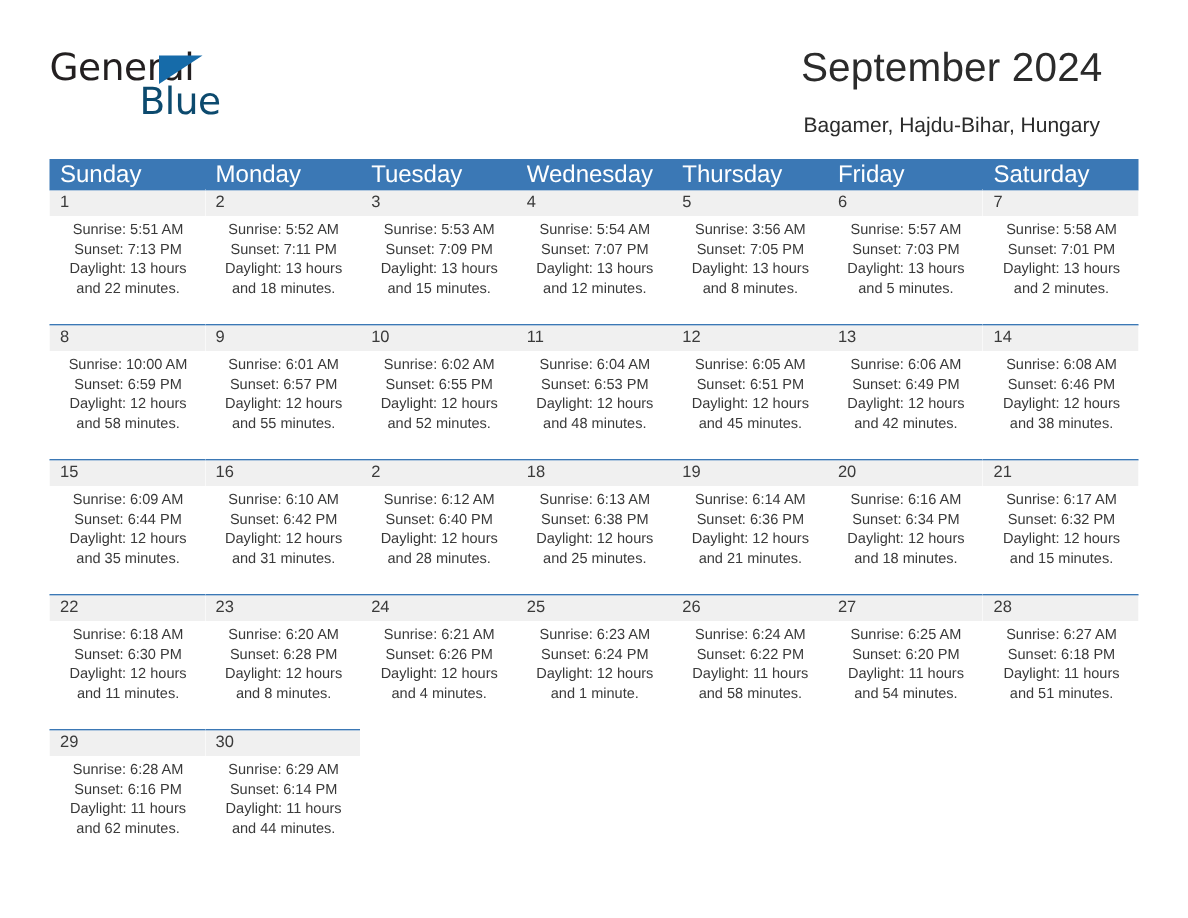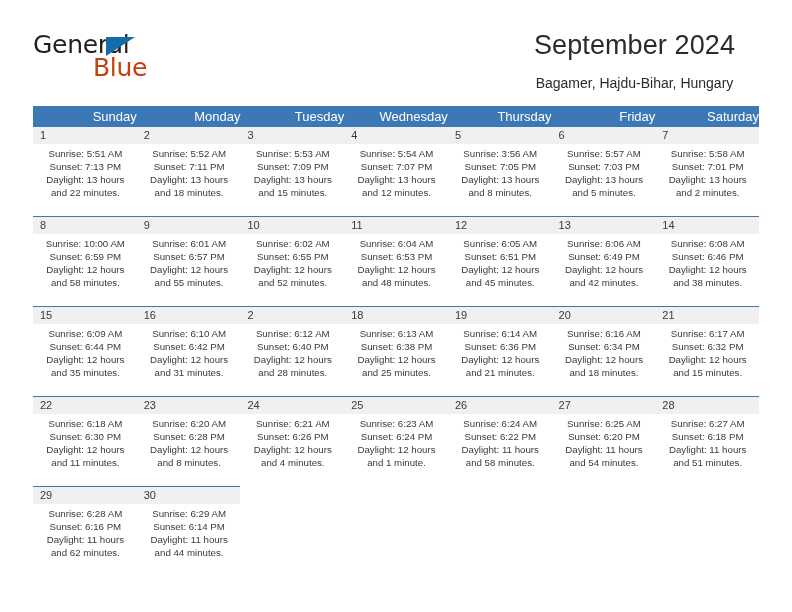--- a/index.html
+++ b/index.html
@@ -53,21 +53,21 @@
     border-left: 29px solid #1ب6ba9;
     border-left: 29px solid #166ba9;
     border-bottom: 19px solid transparent;
   }
   .logo-blue {
     position: absolute;
     left: 60px;
     top: 23px;
     font-size: 25px;
     letter-spacing: -0.3px;
-    color: #c2410c;
+    color: #0c4a6e;
     font-family: "DejaVu Sans", sans-serif;
     font-weight: 400;
     line-height: 26px;
   }
   .title-block {
     position: absolute;
     right: 0;
     top: 0;
     text-align: center;
   }
@@ -94,26 +94,25 @@
     width: 726px;
   }
   .weekdays {
     display: flex;
     width: 100%;
     background: #3b78b5;
   }
   .weekday {
     flex: 1 1 0;
     color: #ffffff;
-    font-size: 13px;
+    font-size: 16px;
     line-height: 20px;
     padding: 1px 0 1px 7px;
     height: 20px;
     white-space: nowrap;
-    text-align: right;
   }
   .week {
     display: flex;
     width: 100%;
     height: 90px;
   }
   .week.last { height: 86px; }
   .day {
     flex: 1 1 0;
     width: 103.71px;

